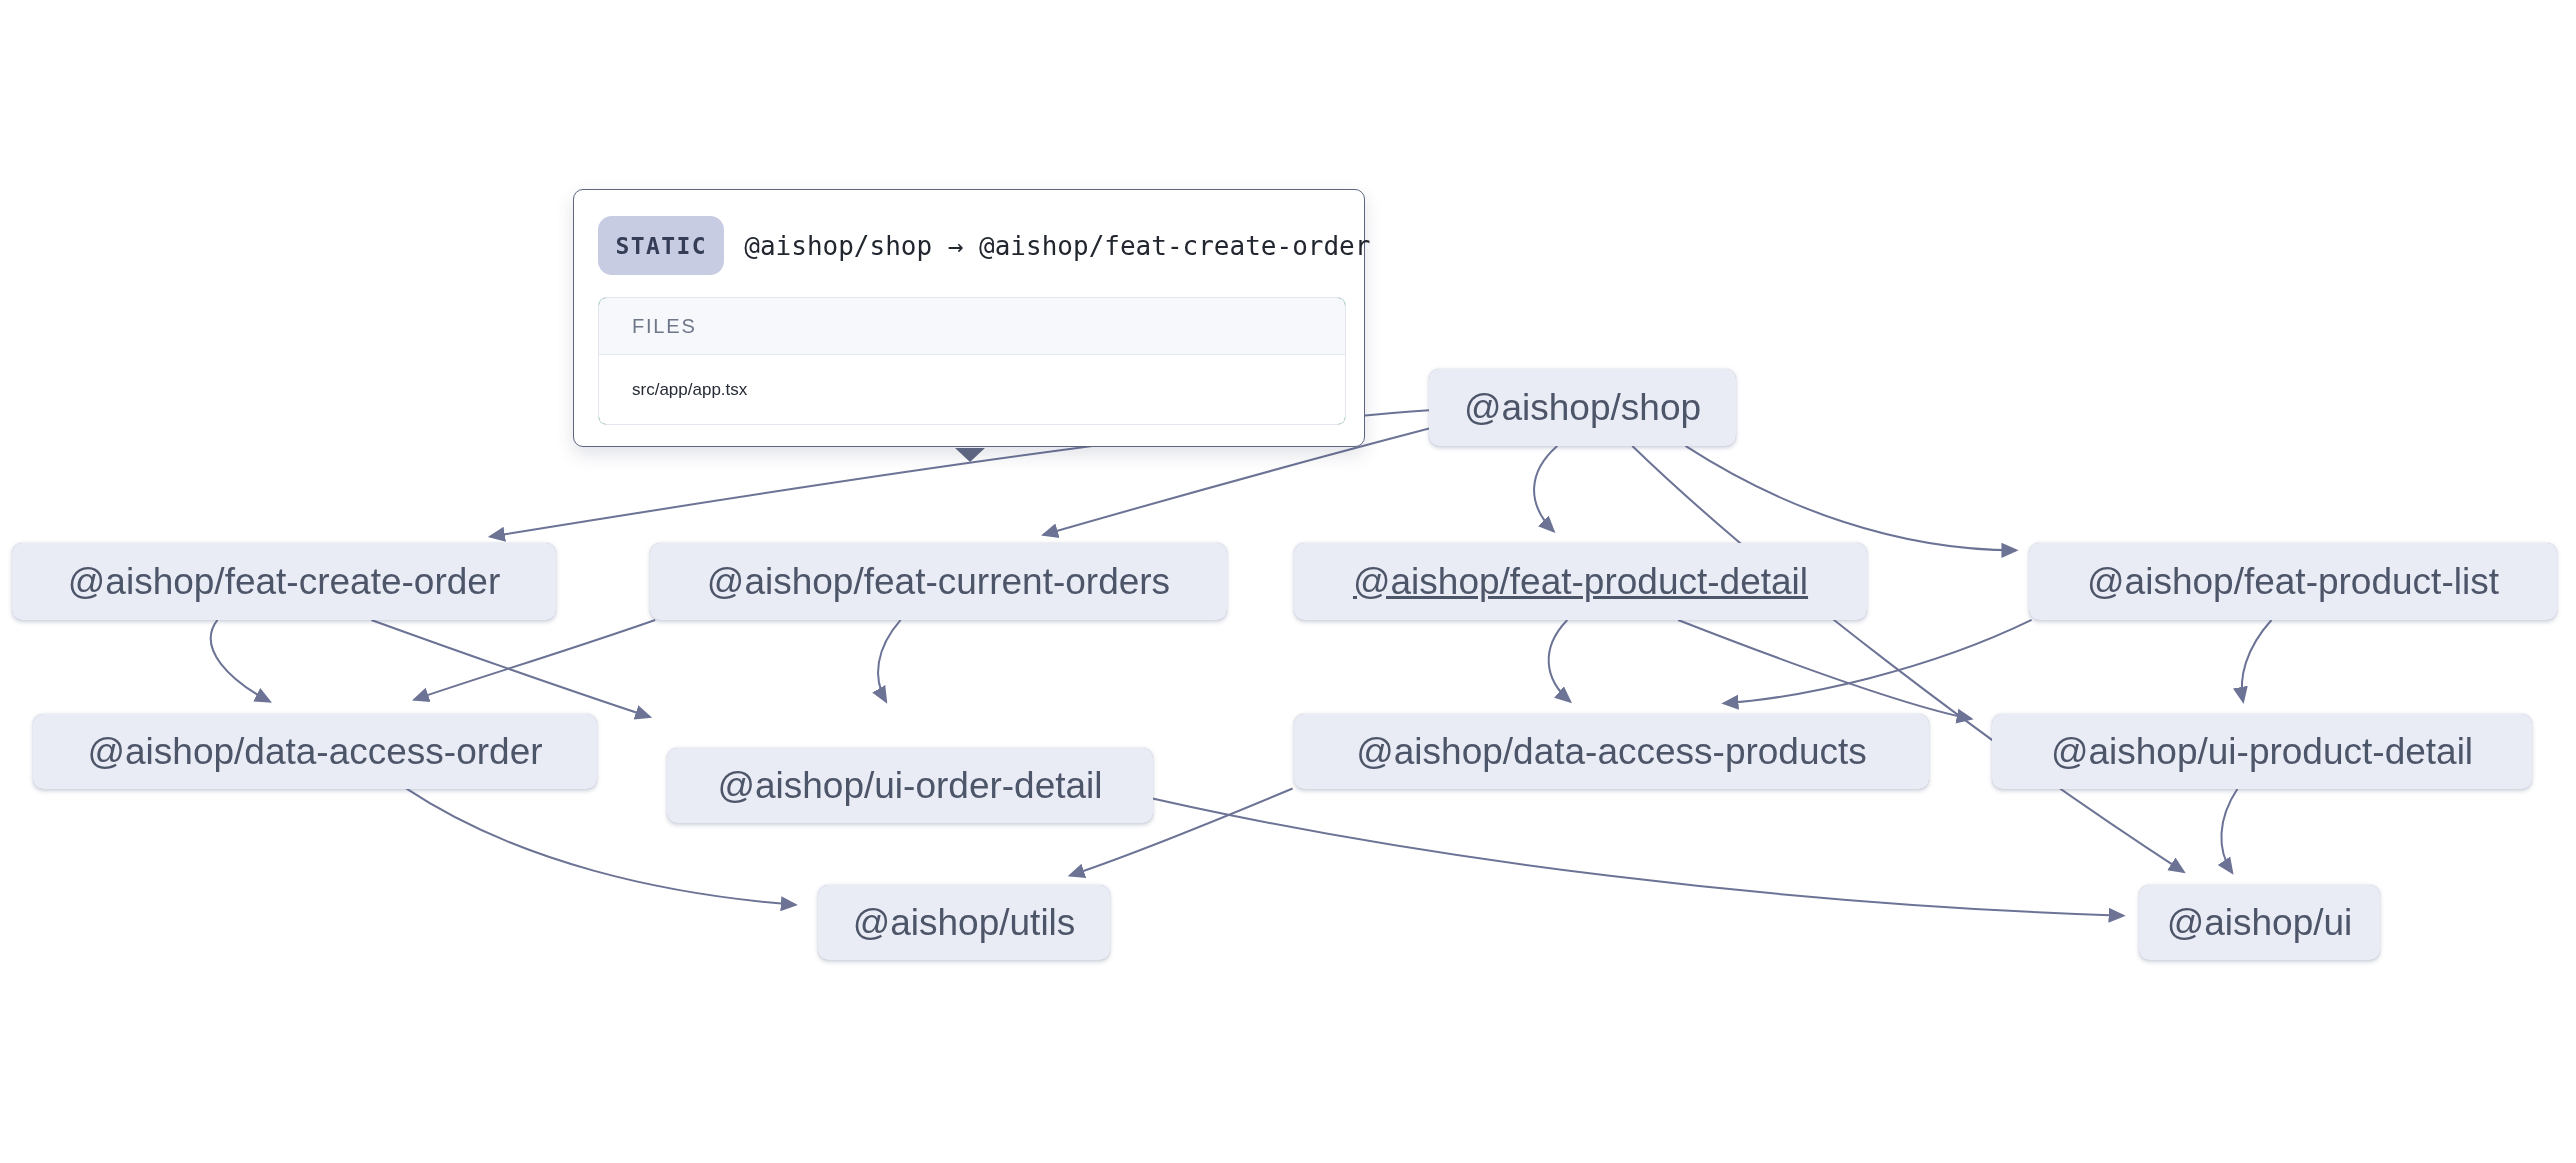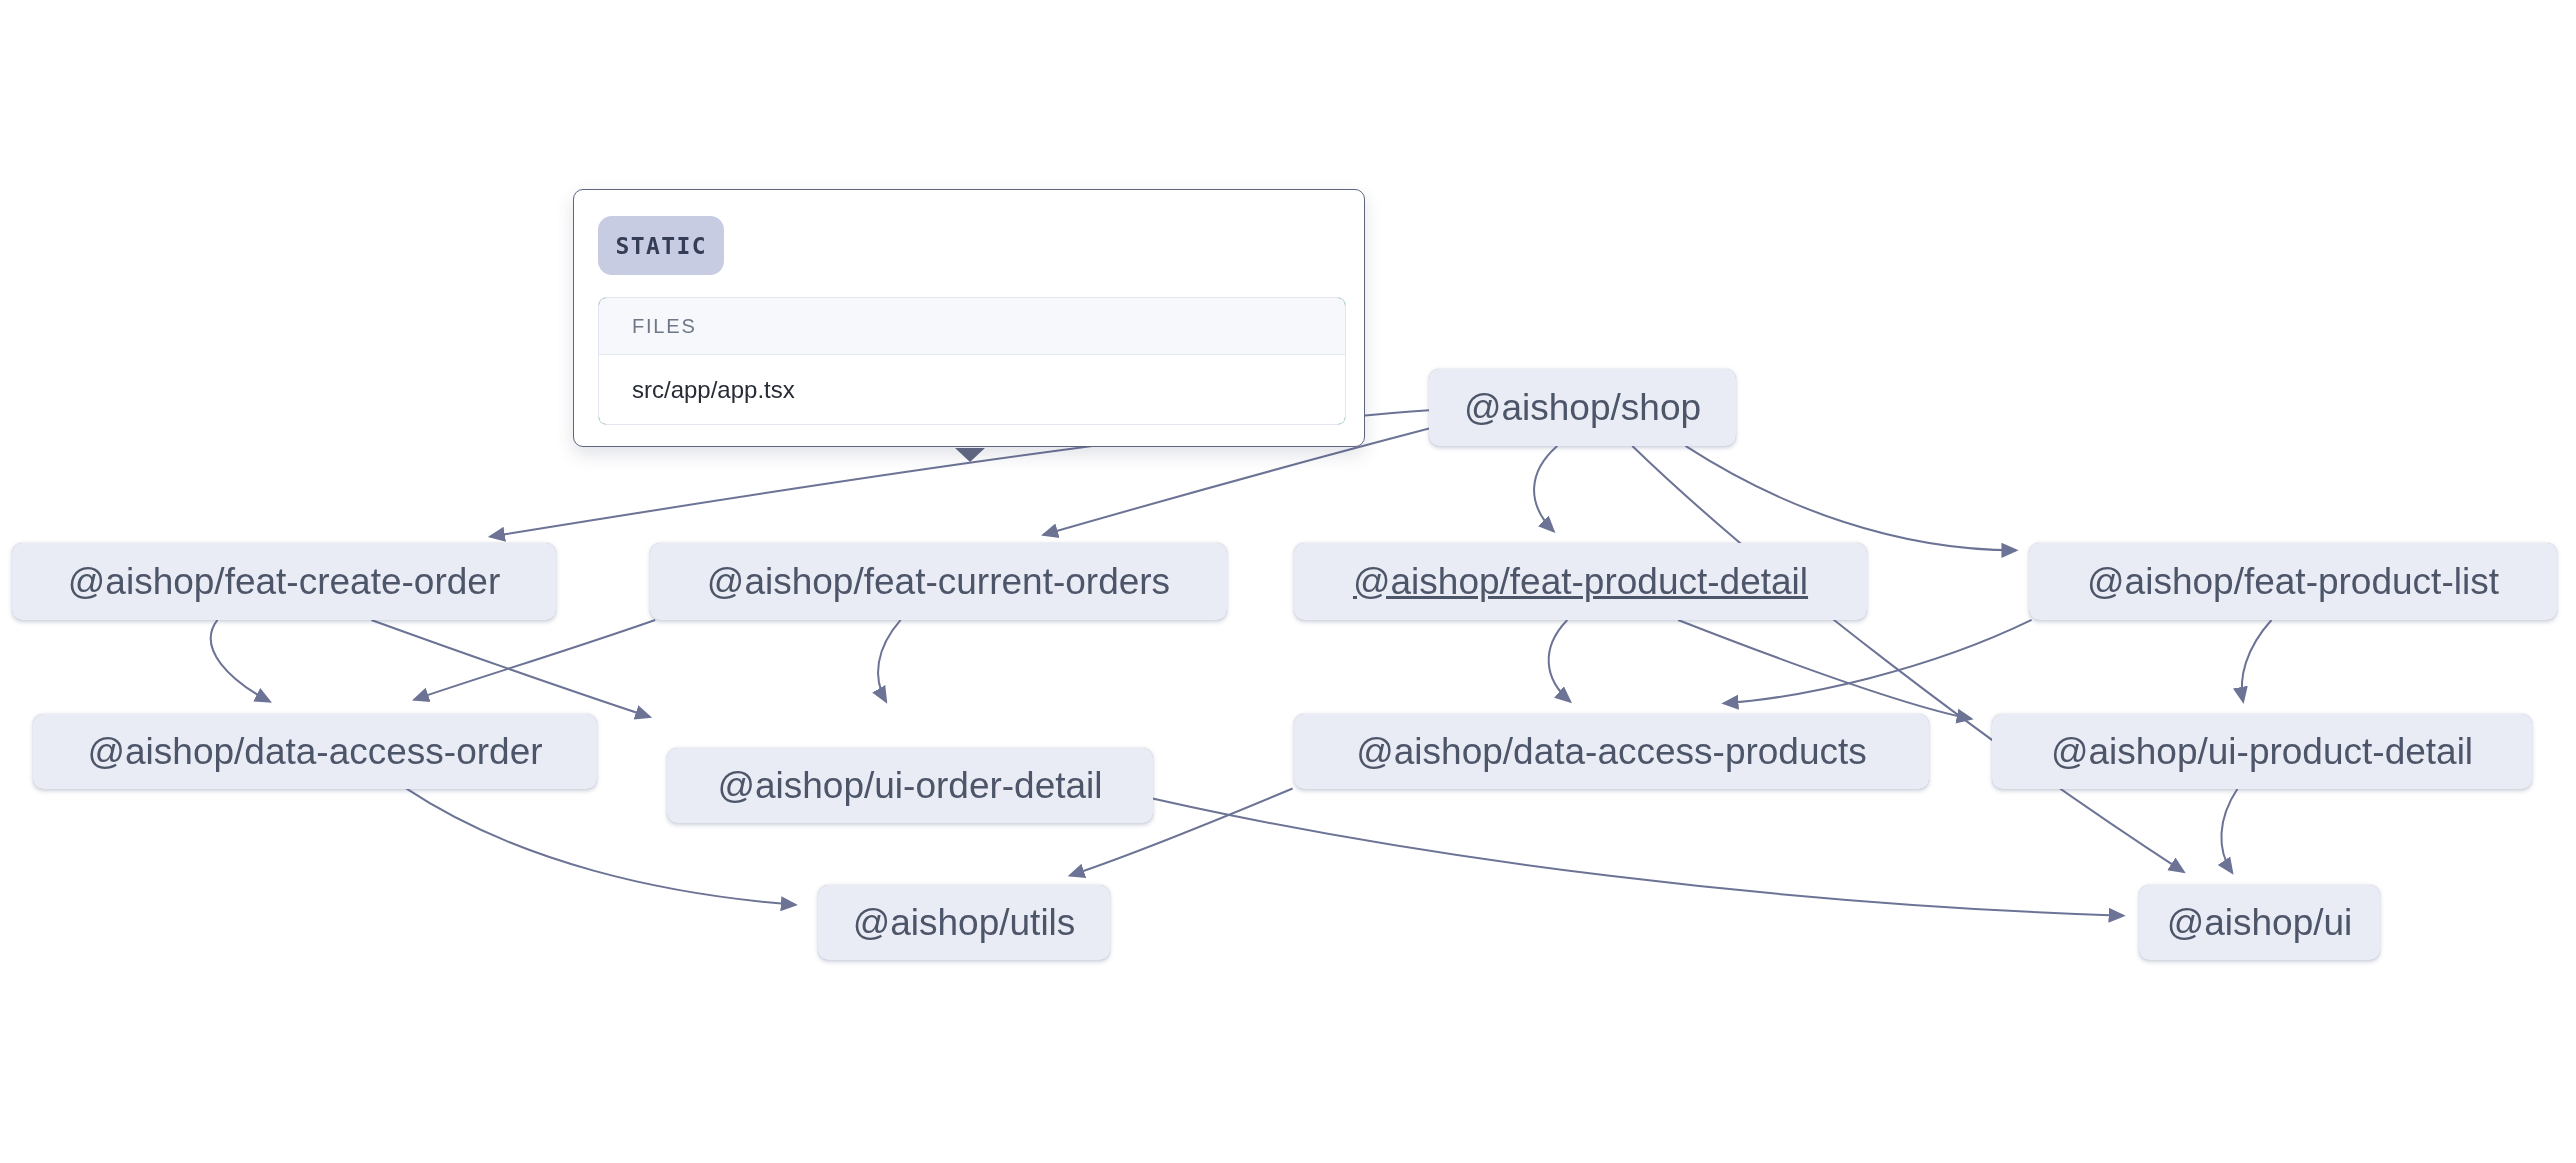--- a/index.html
+++ b/index.html
@@ -57,21 +57,21 @@
     position:absolute;left:24px;top:107px;width:748px;height:128px;
     border:0.9px solid #e3e6f0;border-radius:8.2px;overflow:hidden;background:#15803d;
   }
   .files-header{
     height:57px;background:#f7f8fc;border-bottom:0.9px solid #e7eaf2;
     display:flex;align-items:center;padding-left:33px;
     font-size:20px;letter-spacing:1.8px;color:#6e7788;
   }
   .file-row{
     height:70px;display:flex;align-items:center;padding-left:33px;
-    font-size:24px;color:#262b35;background:#ffffff;
+    font-size:17px;color:#262b35;background:#ffffff;
   }
 </style>
 </head>
 <body>
 
 <div class="canvas">
 
   <svg class="edges" xmlns="http://www.w3.org/2000/svg" viewBox="0 0 2812 1270" width="2576" height="1163">
     <defs>
       <marker id="arrowhead" viewBox="0 0 10 10" refX="8.5" refY="5" markerWidth="8.5" markerHeight="8.5" orient="auto-start-reverse">
@@ -109,20 +109,21 @@
       <div class="node" style="left: 667px; top: 714px; width: 486px; height: 75px; margin-top: 34px;">@aishop/ui-order-detail</div>
       <div class="node" style="left: 1294px; top: 714px; width: 635px; height: 75px;">@aishop/data-access-products</div>
       <div class="node" style="left: 1992px; top: 714px; width: 540px; height: 75px;">@aishop/ui-product-detail</div>
       <div class="node" style="left: 818px; top: 885px; width: 292px; height: 75px;">@aishop/utils</div>
       <div class="node" style="left: 2139px; top: 885px; width: 241px; height: 75px;">@aishop/ui</div>
     </div>
 
   <div class="tooltip">
     <div class="tooltip-header">
       <span class="badge">STATIC</span>
+      <span class="relationship">@aishop/shop → @aishop/feat-create-order</span>
     </div>
     <div class="files-box">
       <div class="files-header">FILES</div>
       <div class="file-row">src/app/app.tsx</div>
     </div>
   </div>
   <div class="tooltip-pointer"></div>
 
 </div>
 

